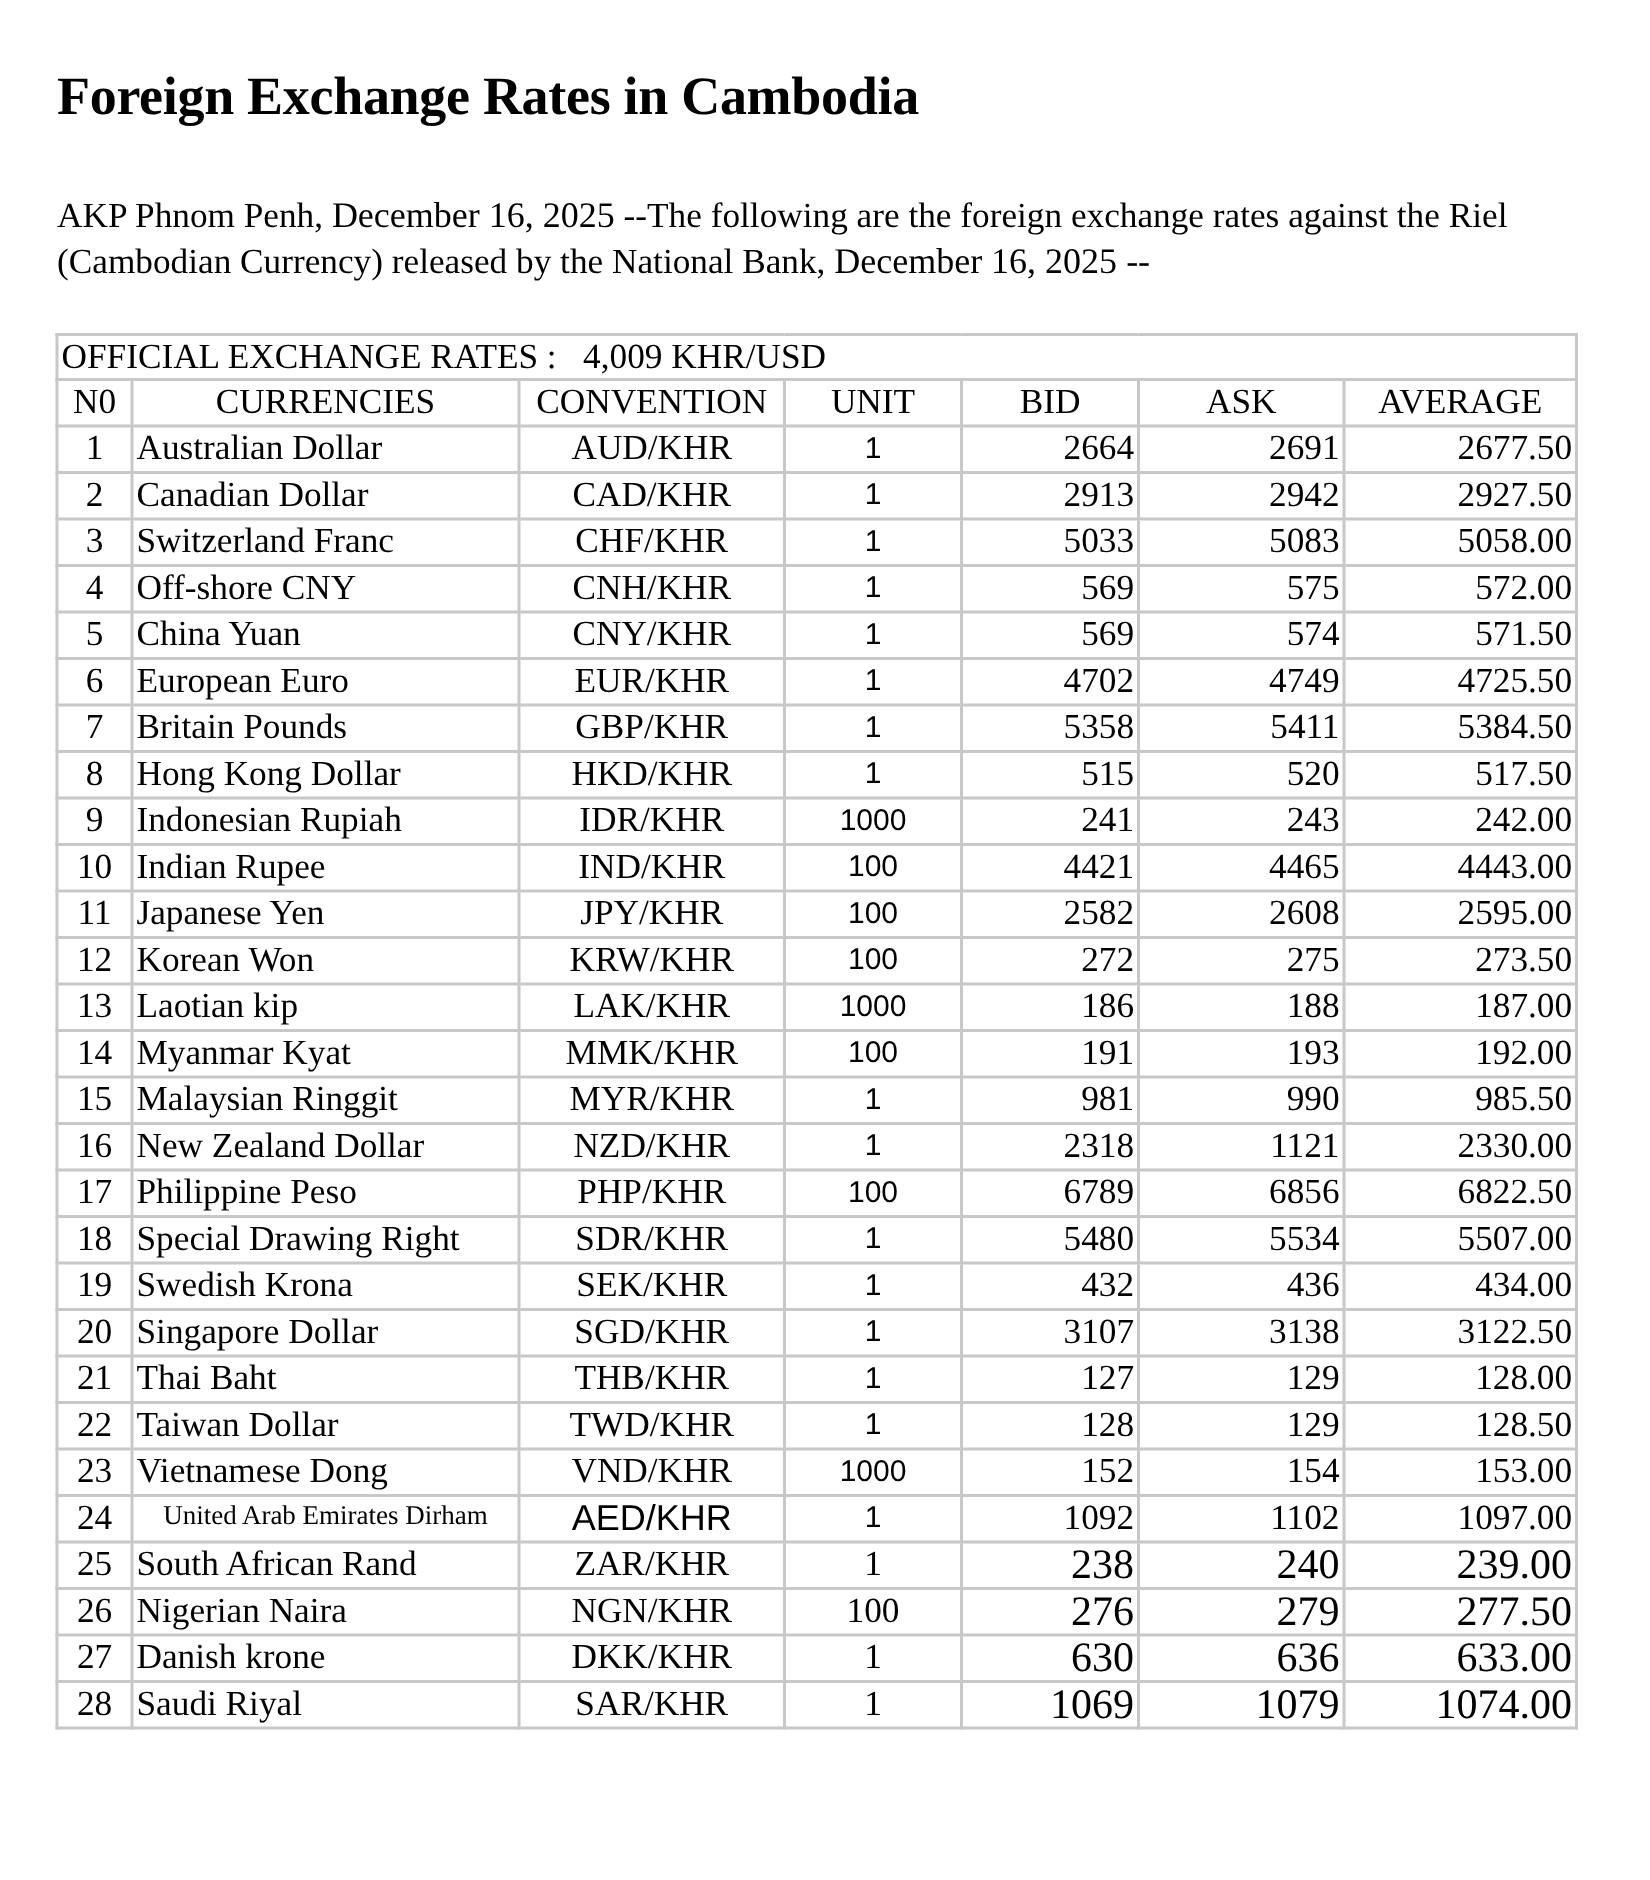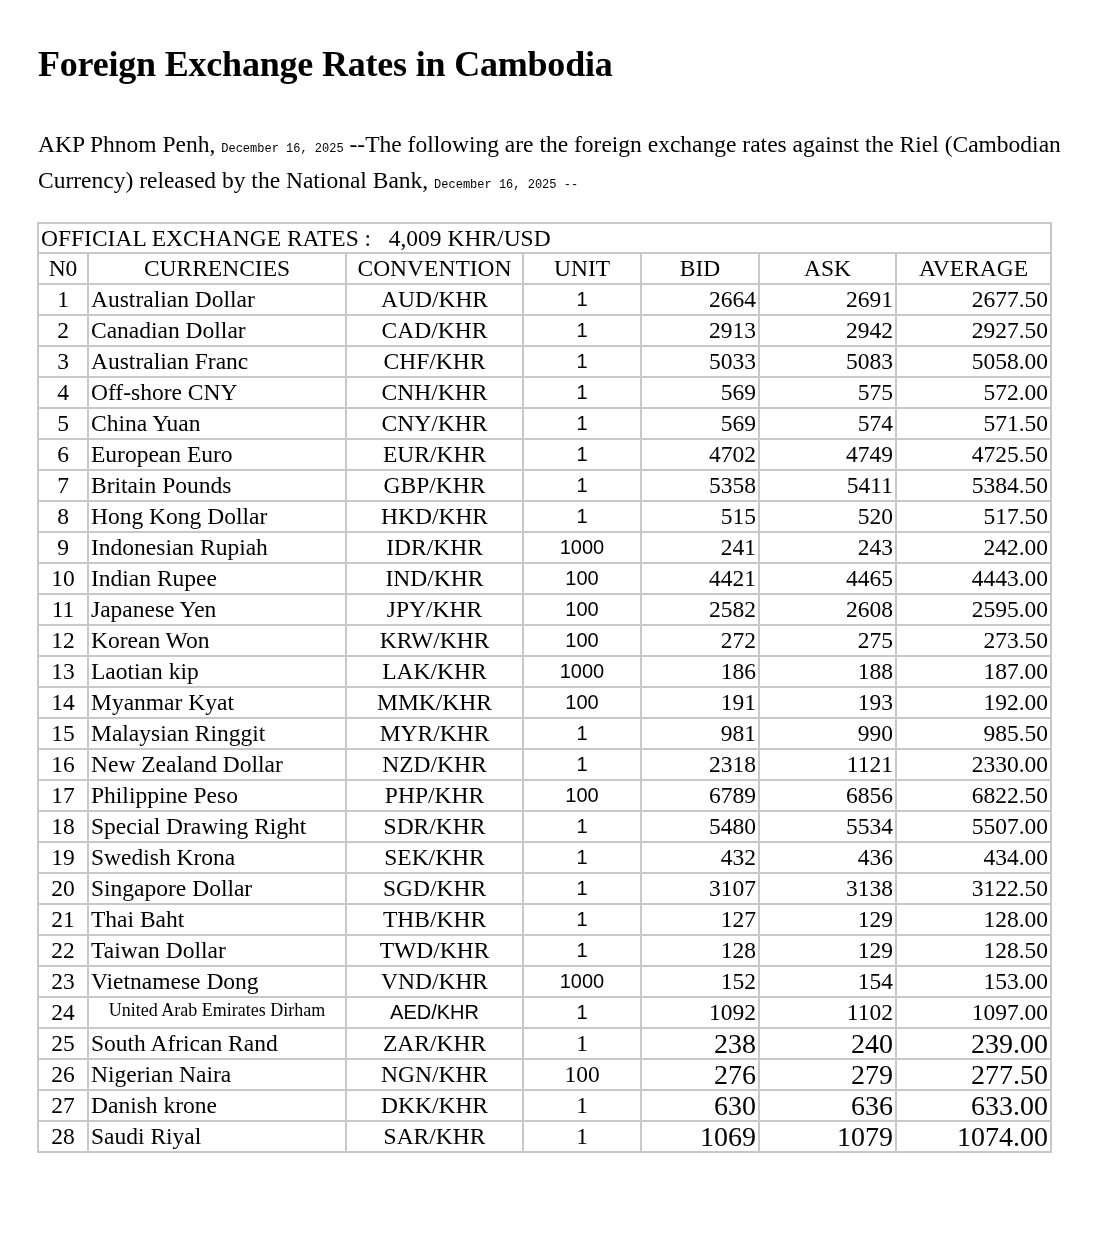--- a/index.html
+++ b/index.html
@@ -6,40 +6,40 @@
   body { width: 1100px; height: 1253px; position: relative; overflow: hidden; color: #000; }
   .title {
     position: absolute; left: 38px; top: 40px; margin: 0;
     font-family: "Liberation Serif", serif; font-weight: bold; font-size: 36px; line-height: 48px;
     letter-spacing: -0.2px;
   }
   .intro {
     position: absolute; left: 38px; top: 129px; width: 1030px; margin: 0;
     font-family: "Liberation Serif", serif; font-size: 23.5px; line-height: 31px;
   }
-  .intro .sans { font-family: Liberation Mono, monospace; font-size: 12px; }
+  .intro .sans { font-family: Liberation Serif, serif; font-size: 24px; }
   table.rates {
     position: absolute; left: 37px; top: 222px;
     border-collapse: collapse; table-layout: fixed; width: 1013px;
     border: 2px solid #0c4a6e;
   }
   table.rates td, table.rates th {
     border: 2px solid #c8c8c8; padding: 0 2px; height: 29px; line-height: 29px;
     font-family: "Liberation Serif", serif; font-size: 23.5px; font-weight: normal;
     white-space: nowrap; overflow: hidden;
   }
   table.rates tr.official td { height: 28px; line-height: 28px; }
   table.rates th { text-align: center; }
   td.no { text-align: center; }
   td.name { text-align: left; }
   td.conv { text-align: center; }
   td.unit { text-align: center; }
   td.num { text-align: right; font-family: "Liberation Sans", sans-serif; font-size: 20px; }
   td.unit.sans { font-family: "Liberation Sans", sans-serif; font-size: 20px; }
-  td.conv.sans { font-family: "Liberation Sans", sans-serif; font-size: 20px; }
+  td.conv.sans { font-family: "Liberation Sans", sans-serif; font-size: 24px; }
   td.num.serif { font-family: "Liberation Serif", serif; font-size: 28px; }
   td.name.small { font-size: 18px; vertical-align: top; line-height: 24px; text-align: center; }
 </style>
 </head>
 <body>
 
 <h1 class="title">Foreign Exchange Rates in Cambodia</h1>
 
 <p class="intro"><span>AKP Phnom Penh, </span><span class="sans">December 16, 2025</span><span> --The following are the foreign exchange rates against the Riel (Cambodian Currency) released by the National Bank, </span><span class="sans">December 16, 2025</span><span class="sans"> --</span></p>
 
@@ -81,21 +81,21 @@
         <td class="no">2</td>
         <td class="name">Canadian Dollar</td>
         <td class="conv">CAD/KHR</td>
         <td class="unit sans">1</td>
         <td class="num">2913</td>
         <td class="num">2942</td>
         <td class="num">2927.50</td>
       </tr>
       <tr>
         <td class="no">3</td>
-        <td class="name">Australian Franc</td>
+        <td class="name">Switzerland Franc</td>
         <td class="conv">CHF/KHR</td>
         <td class="unit sans">1</td>
         <td class="num">5033</td>
         <td class="num">5083</td>
         <td class="num">5058.00</td>
       </tr>
       <tr>
         <td class="no">4</td>
         <td class="name">Off-shore CNY</td>
         <td class="conv">CNH/KHR</td>

